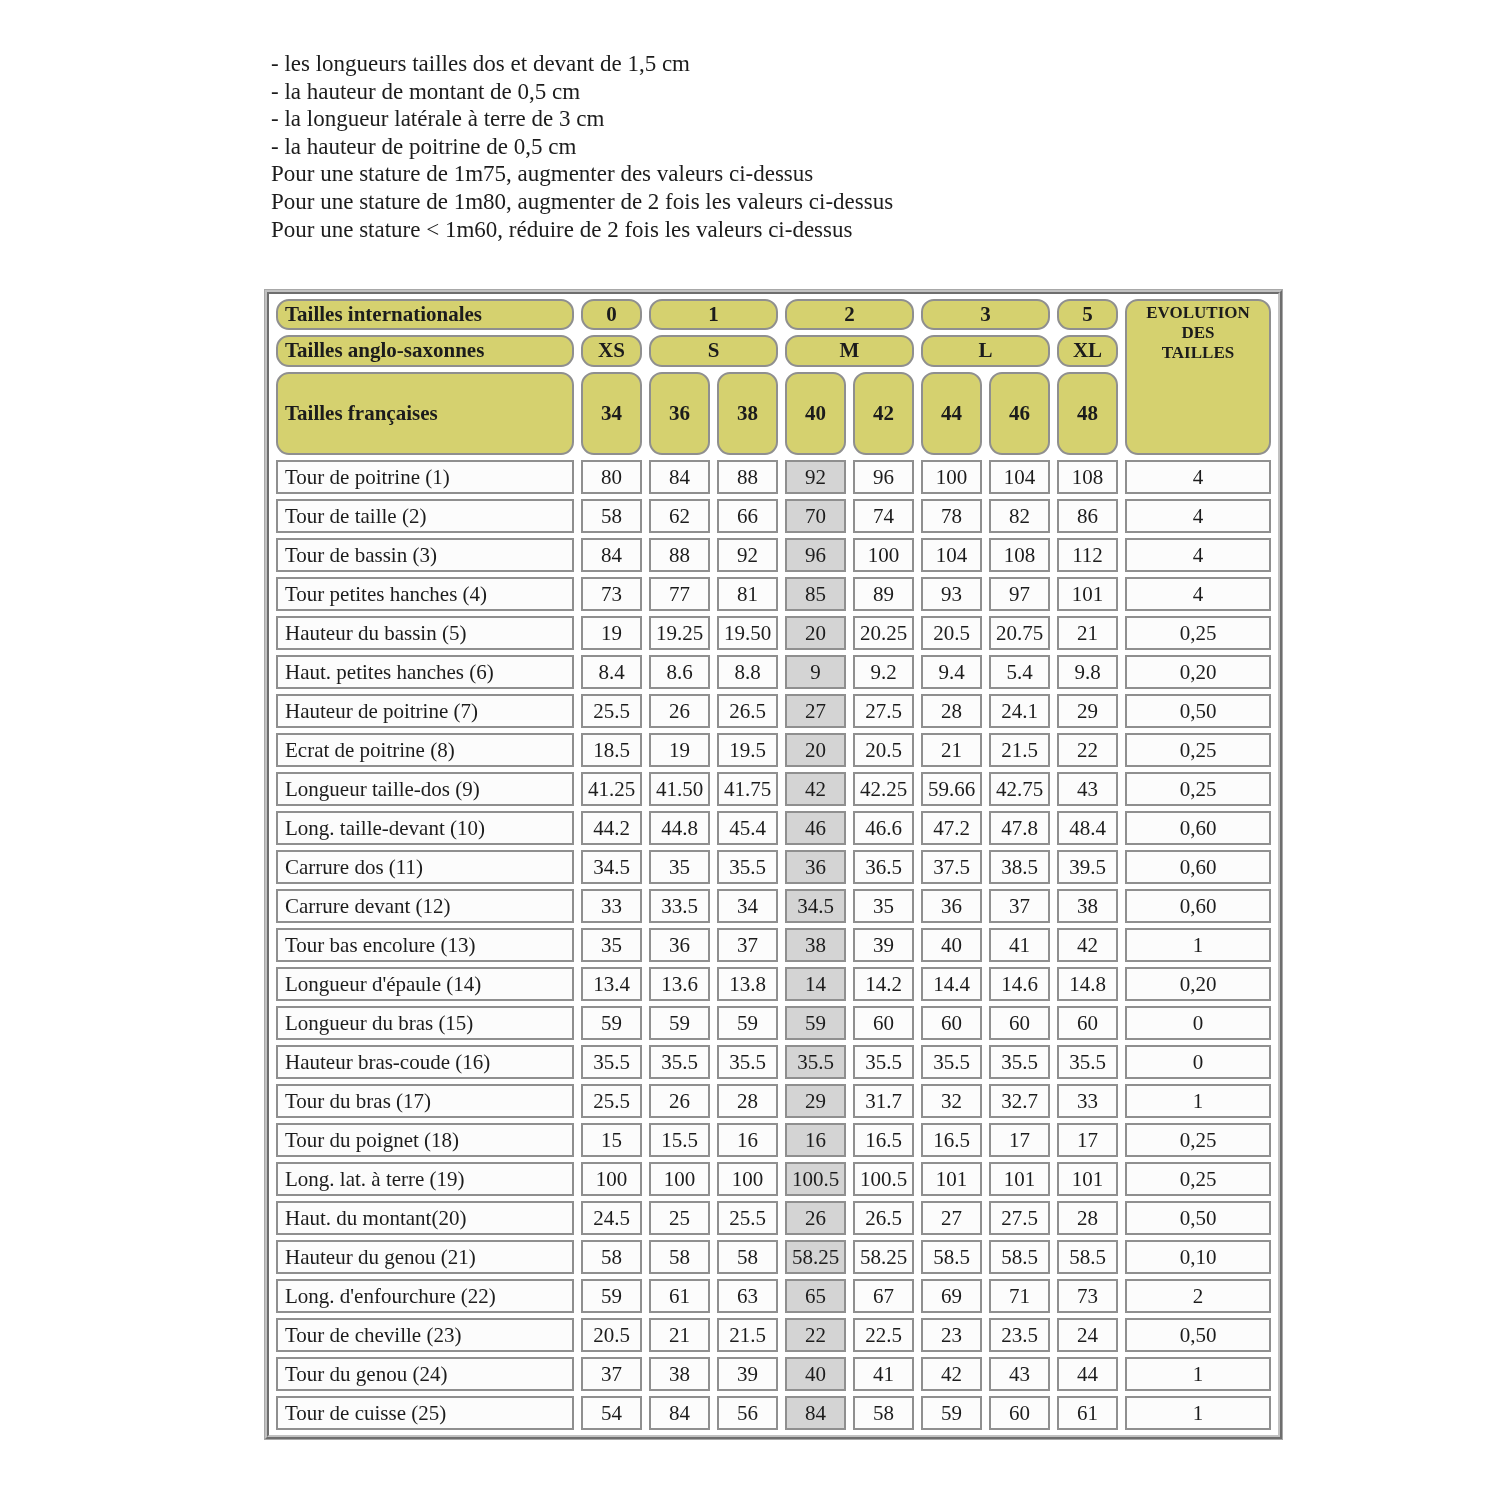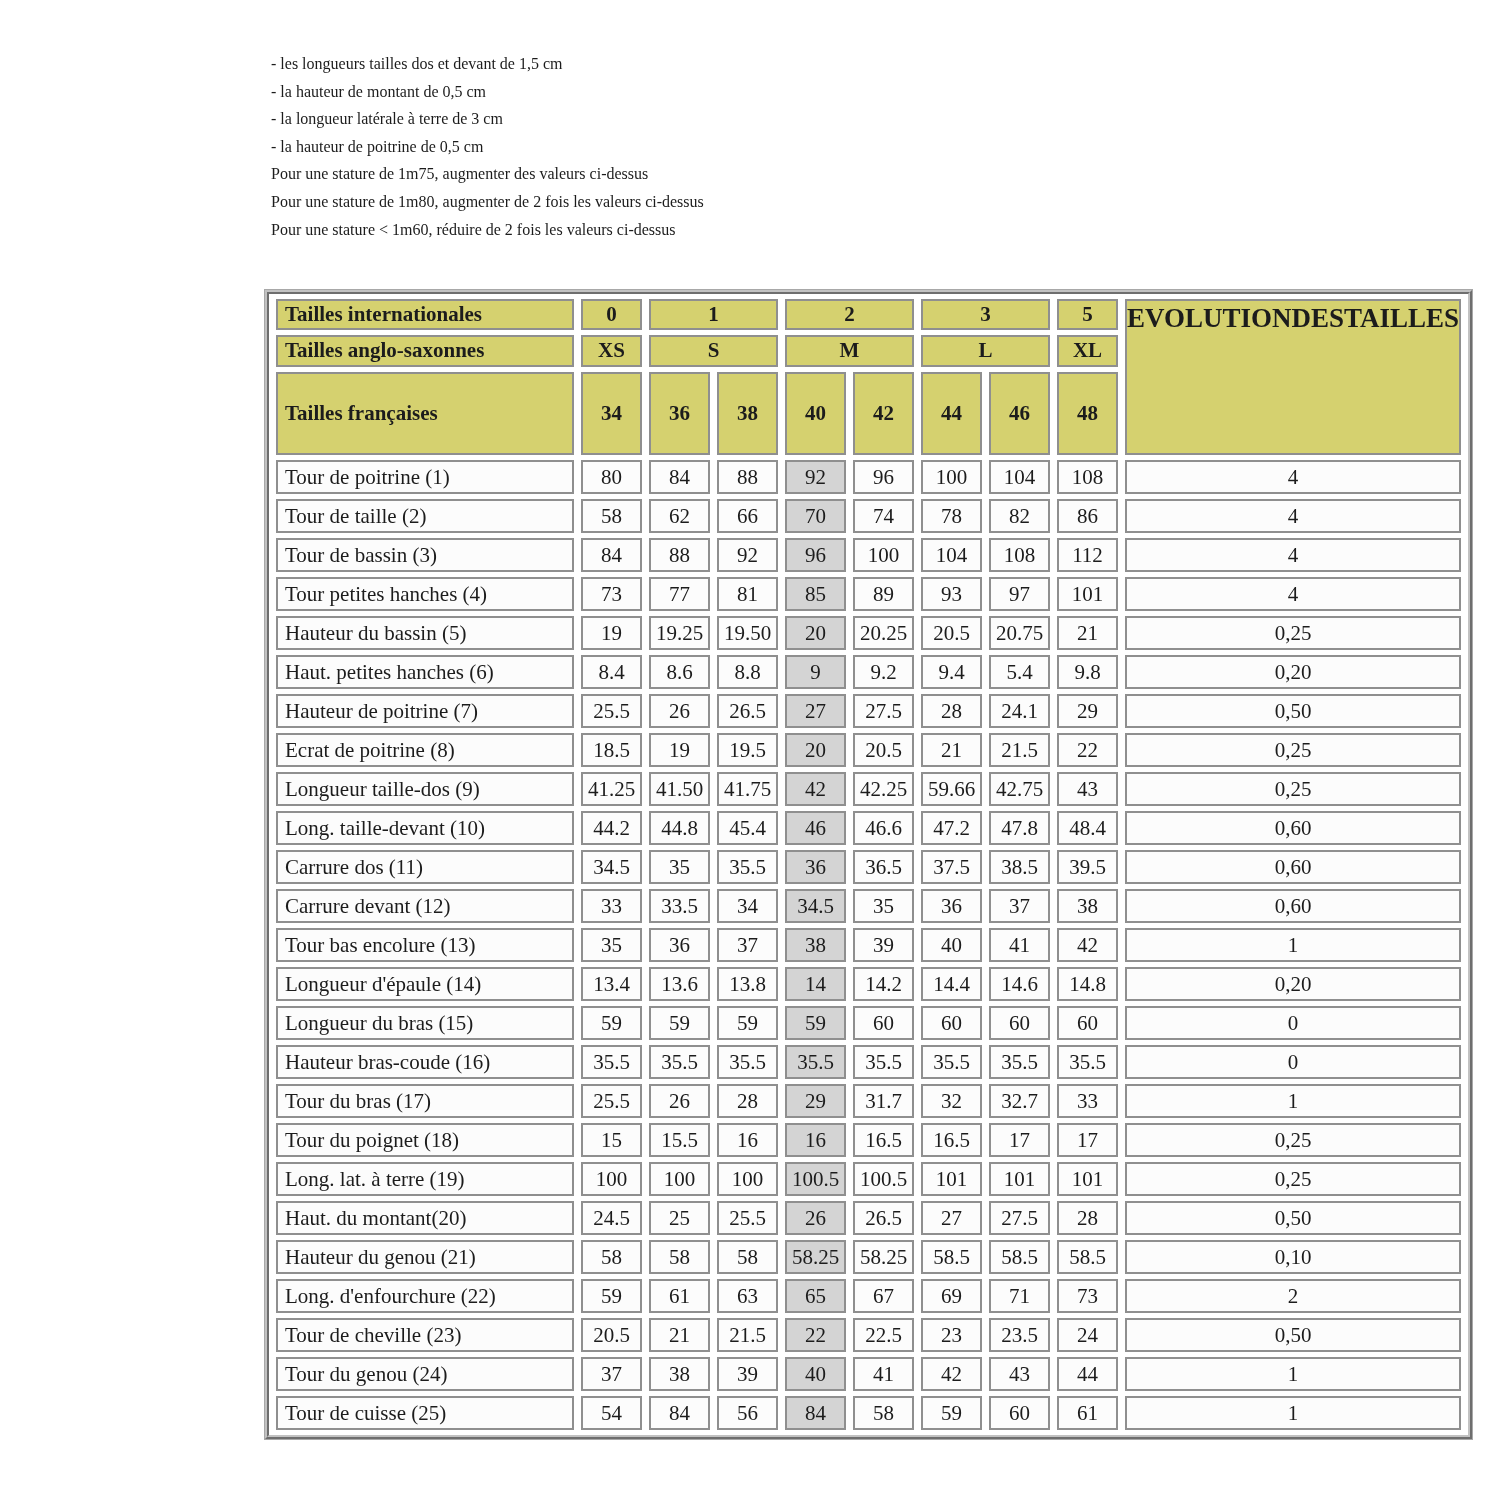--- a/index.html
+++ b/index.html
@@ -13,21 +13,21 @@
     position: relative;
     width: 1500px;
     height: 1500px;
     background: #ffffff;
     overflow: hidden;
   }
   .intro {
     position: absolute;
     left: 271px;
     top: 50px;
-    font-size: 16px;
+    font-size: 23px;
     line-height: 27.6px;
     white-space: nowrap;
   }
   table.sizes {
     position: absolute;
     left: 265px;
     top: 290px;
     border-collapse: separate;
     border-spacing: 7px 5px;
     border: 4px ridge #c2c2c2;
@@ -41,20 +41,21 @@
     text-align: center;
     vertical-align: middle;
     font-size: 21px;
     padding: 0 1px;
     height: 30px;
     overflow: hidden;
   }
   table.sizes thead td {
     background: var(--header-bg, #d5d16f);
     font-weight: bold;
+    border-radius: 13px;
   }
   table.sizes td.lbl {
     width: 286px;
     text-align: left;
     padding-left: 7px;
   }
   table.sizes td.val {
     width: 55px;
   }
   table.sizes td.evo {
@@ -64,24 +65,24 @@
   table.sizes thead tr.tall td { height: 76px; margin-top: 36px; }
   table.sizes td.hl {
     background: var(--highlight-bg, #d4d4d4);
   }
   table.sizes td.evo-head {
     vertical-align: middle;
     padding: 2px 0;
   }
   .evo-head-inner {
     display: flex;
-    flex-direction: row;
+    flex-direction: column;
     justify-content: flex-start;
     height: 148px;
-    font-size: 27px;
+    font-size: 17px;
   }
 </style>
 </head>
 <body>
 
 <div class="page">
 
   <div class="intro">
     <div class="intro-line">- les longueurs tailles dos et devant de 1,5 cm</div>
     <div class="intro-line">- la hauteur de montant de 0,5 cm</div>

